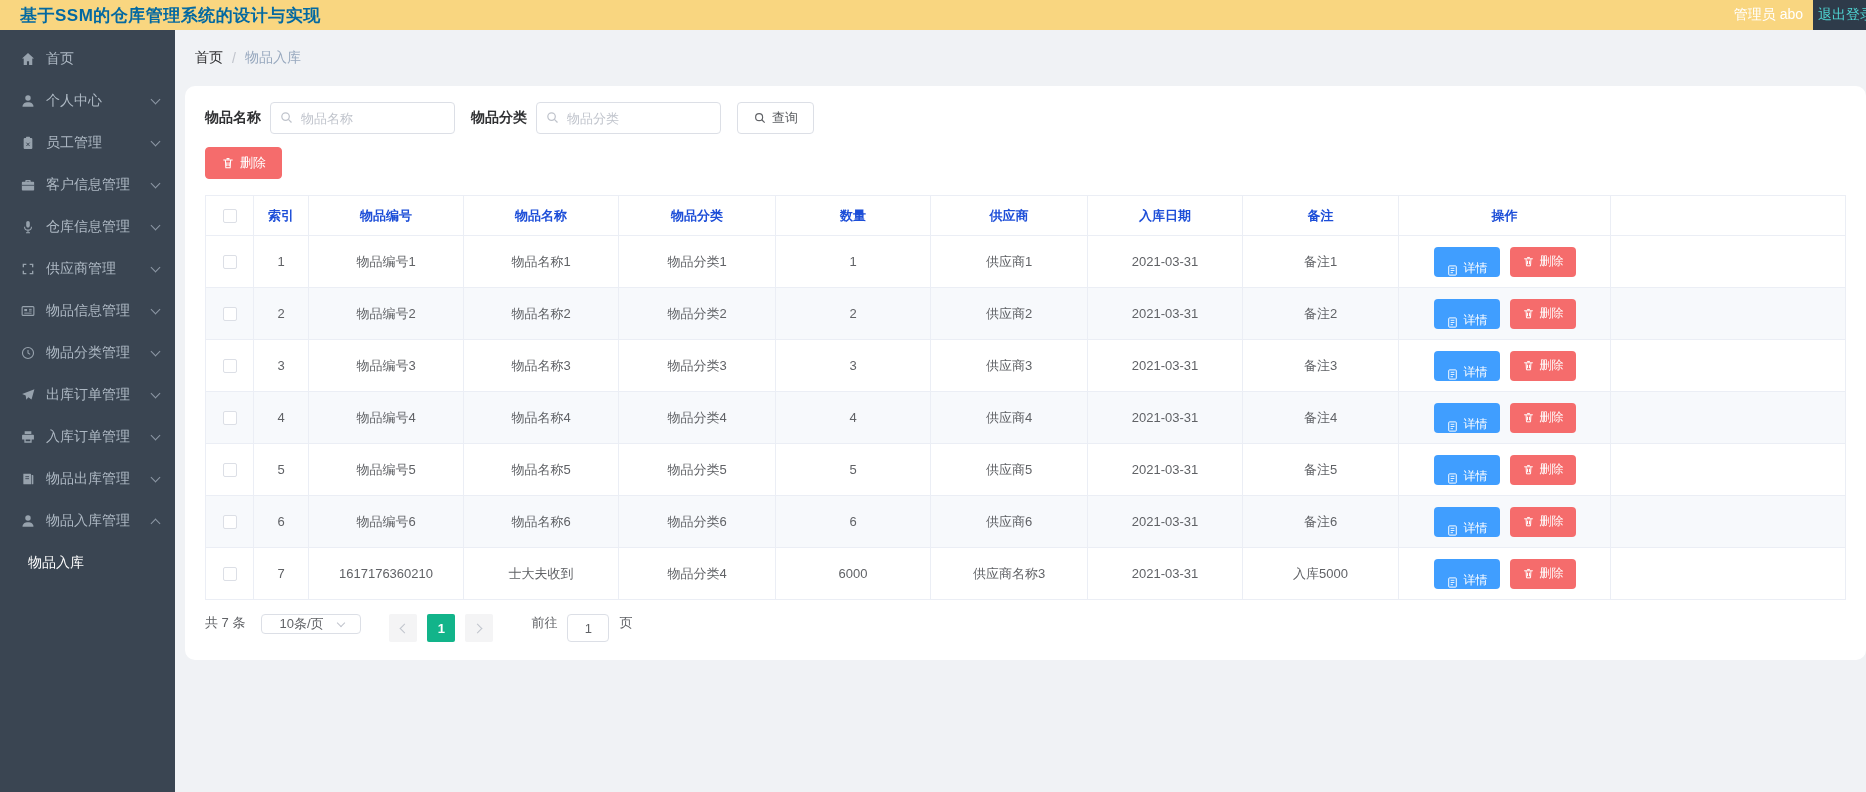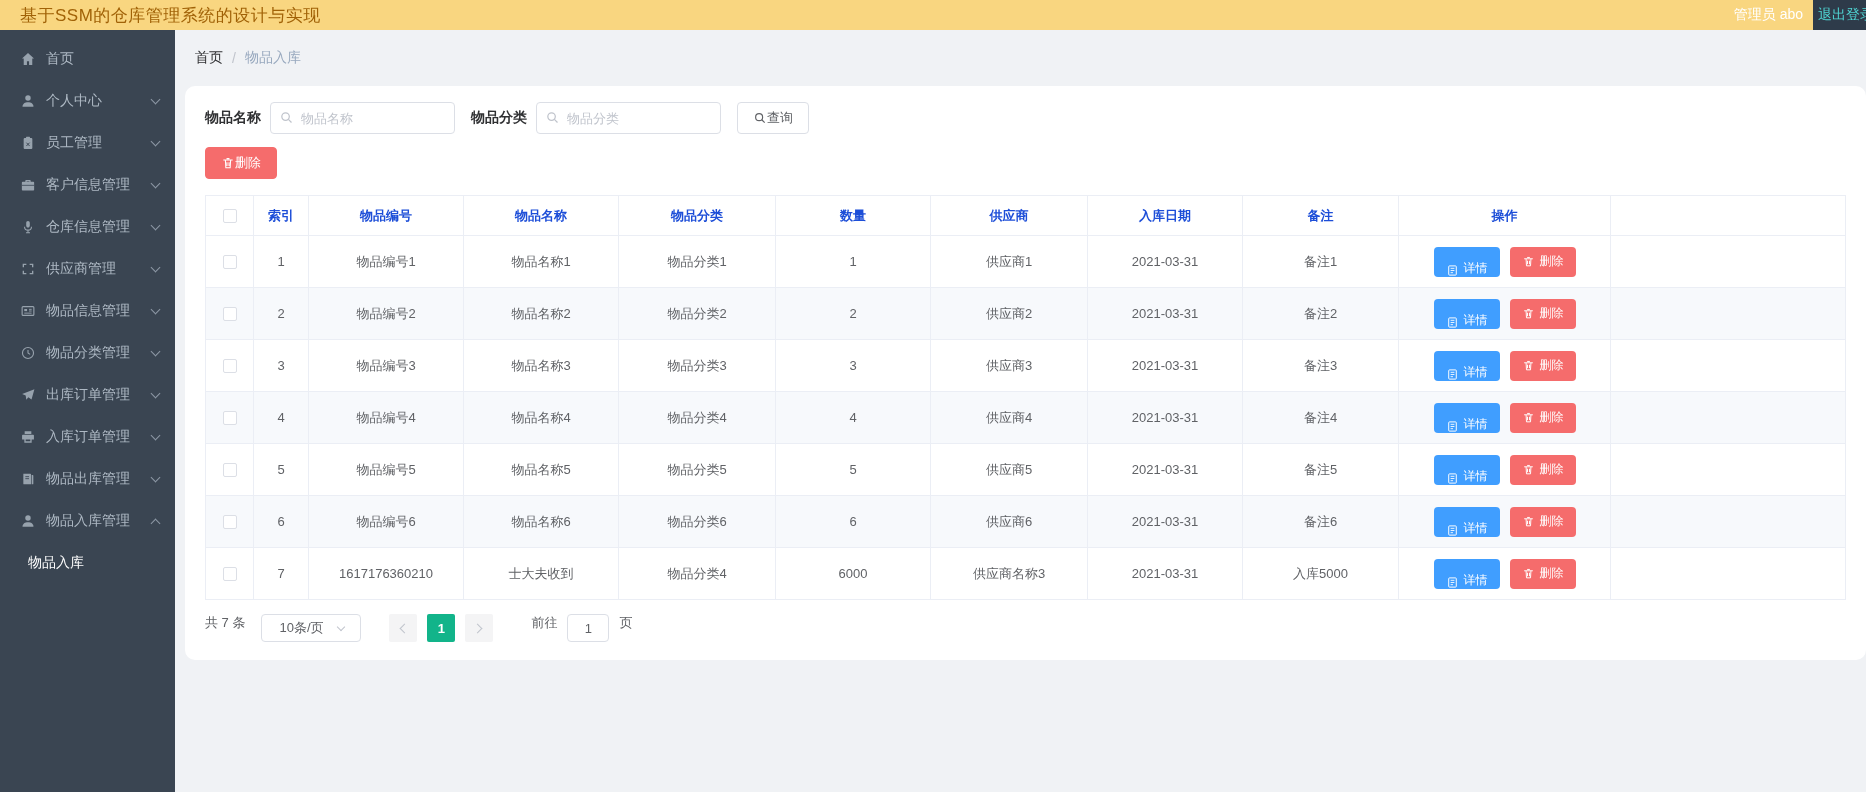--- a/index.html
+++ b/index.html
@@ -1,21 +1,21 @@
 <!DOCTYPE html>
 <html style="--topbar-bg: #f9d680; --logout-text: #4fd6d4; --sidebar-bg: #3a4552; --primary-blue: #409eff; --danger-red: #f56c6c; --pager-active: #12b48a;"><head>
 <meta charset="utf-8">
 <style>
   * { box-sizing: border-box; margin: 0; padding: 0; }
   html,body { width:1866px; height:792px; overflow:hidden; }
   body { font-family:"Liberation Sans","DejaVu Sans",sans-serif; background:#f0f2f5; }
 
   
   .topbar { height:30px; background:var(--topbar-bg,#f9d680); display:flex; align-items:center; padding-left:20px; }
-  .topbar-title { color:#a16207; font-size:17px; font-weight:normal; letter-spacing:.5px; }
+  .topbar-title { color:#0369a1; font-size:17px; font-weight:bold; letter-spacing:.5px; }
   .topbar-right { margin-left:auto; display:flex; align-items:center; height:100%; }
   .topbar-user { color:#fff; font-size:14px; margin-right:10px; }
   .logout { height:100%; width:53px; background:#2e3b4a; color:var(--logout-text,#4fd6d4); font-size:14px;
             display:flex; align-items:center; padding-left:5px; white-space:nowrap; overflow:hidden; cursor:pointer; }
 
   
   .layout { display:flex; height:762px; }
   .sidebar { width:175px; flex-shrink:0; background:var(--sidebar-bg,#3a4552); padding-top:8px; }
   .menu-item { height:42px; display:flex; align-items:center; padding:0 16px 0 20px; font-size:14px;
                color:#aeb9c4; cursor:pointer; }
@@ -40,21 +40,21 @@
 
   .filter-row { display:flex; align-items:center; margin-bottom:13px; }
   .filter-label { font-size:14px; font-weight:bold; color:#303133; margin-right:9px; white-space:nowrap; }
   .input-wrap { position:relative; width:185px; height:32px; margin-right:16px; }
   .input-wrap .in-icon { position:absolute; left:9px; top:8px; width:15px; height:15px; color:#c0c4cc; }
   .input-wrap .in-icon svg { width:15px; height:15px; }
   input.text { width:100%; height:100%; border:1px solid #dcdfe6; border-radius:4px; padding:0 10px 0 30px;
                font-size:13px; color:#606266; outline:none; font-family:inherit; }
   input::placeholder { color:#c0c4cc; }
 
-  .btn { display:inline-flex; align-items:center; height:32px; padding:0 15px; border-radius:4px;
+  .btn { display:inline-flex; align-items:center; gap:5px; height:32px; padding:0 15px; border-radius:4px;
          font-size:13px; border:1px solid #dcdfe6; background:#fff; color:#606266; cursor:pointer; font-family:inherit; }
   .btn .b-icon { width:14px; height:14px; display:inline-flex; }
   .btn .b-icon svg { width:14px; height:14px; }
   .btn-danger { background:var(--danger-red,#f56c6c); border-color:var(--danger-red,#f56c6c); color:#fff; }
   .toolbar-row { margin-bottom:16px; }
 
   
   table { width:100%; border-collapse:collapse; font-size:13px; color:#606266; table-layout:fixed;
           border-top:1px solid #ebeef5; border-left:1px solid #ebeef5; }
   th { height:40px; font-weight:bold; color:#1d4ed8; text-align:center; font-size:13px;
@@ -77,21 +77,21 @@
   .btn-sm { height:30px; padding:0 12px; font-size:12px; border-radius:4px; border:none; color:#fff;
             display:inline-flex; align-items:center; gap:5px; cursor:pointer; font-family:inherit; }
   .btn-sm .bi { width:13px; height:13px; display:inline-flex; }
   .btn-sm .bi svg { width:13px; height:13px; }
   .btn-detail { background:var(--primary-blue,#409eff);align-items:flex-end; }
   .btn-del    { background:var(--danger-red,#f56c6c); }
 
   
   .pager { display:flex; align-items:flex-start; margin-top:14px; font-size:13px; color:#606266; }
   .pager > * { margin-right:10px; }
-  .pager-select { width:100px; height:28px; border:1px solid #dcdfe6; border-radius:4px; display:flex;
+  .pager-select { width:100px; height:20px; border:1px solid #dcdfe6; border-radius:4px; display:flex;
                   align-items:center; justify-content:center; gap:14px; cursor:pointer; margin-left:6px; }
   .chev-g { width:6px; height:6px; border-right:1.5px solid #c0c4cc; border-bottom:1.5px solid #c0c4cc;
             transform:rotate(45deg); margin-top:-3px; }
   .pg-btn { width:28px; height:28px; background:#f4f4f5; border-radius:2px; display:flex; align-items:center;
             justify-content:center; cursor:pointer; }
   .pg-btn .pchev { width:7px; height:7px; border-right:1.5px solid #c0c4cc; border-bottom:1.5px solid #c0c4cc; }
   .pchev.left  { transform:rotate(135deg); margin-left:3px; }
   .pchev.right { transform:rotate(-45deg); margin-right:3px; }
   .pg-btn.prev { margin-left:18px; }
   .pg-active { width:28px; height:28px; background:var(--pager-active,#12b48a); color:#fff; border-radius:2px;

